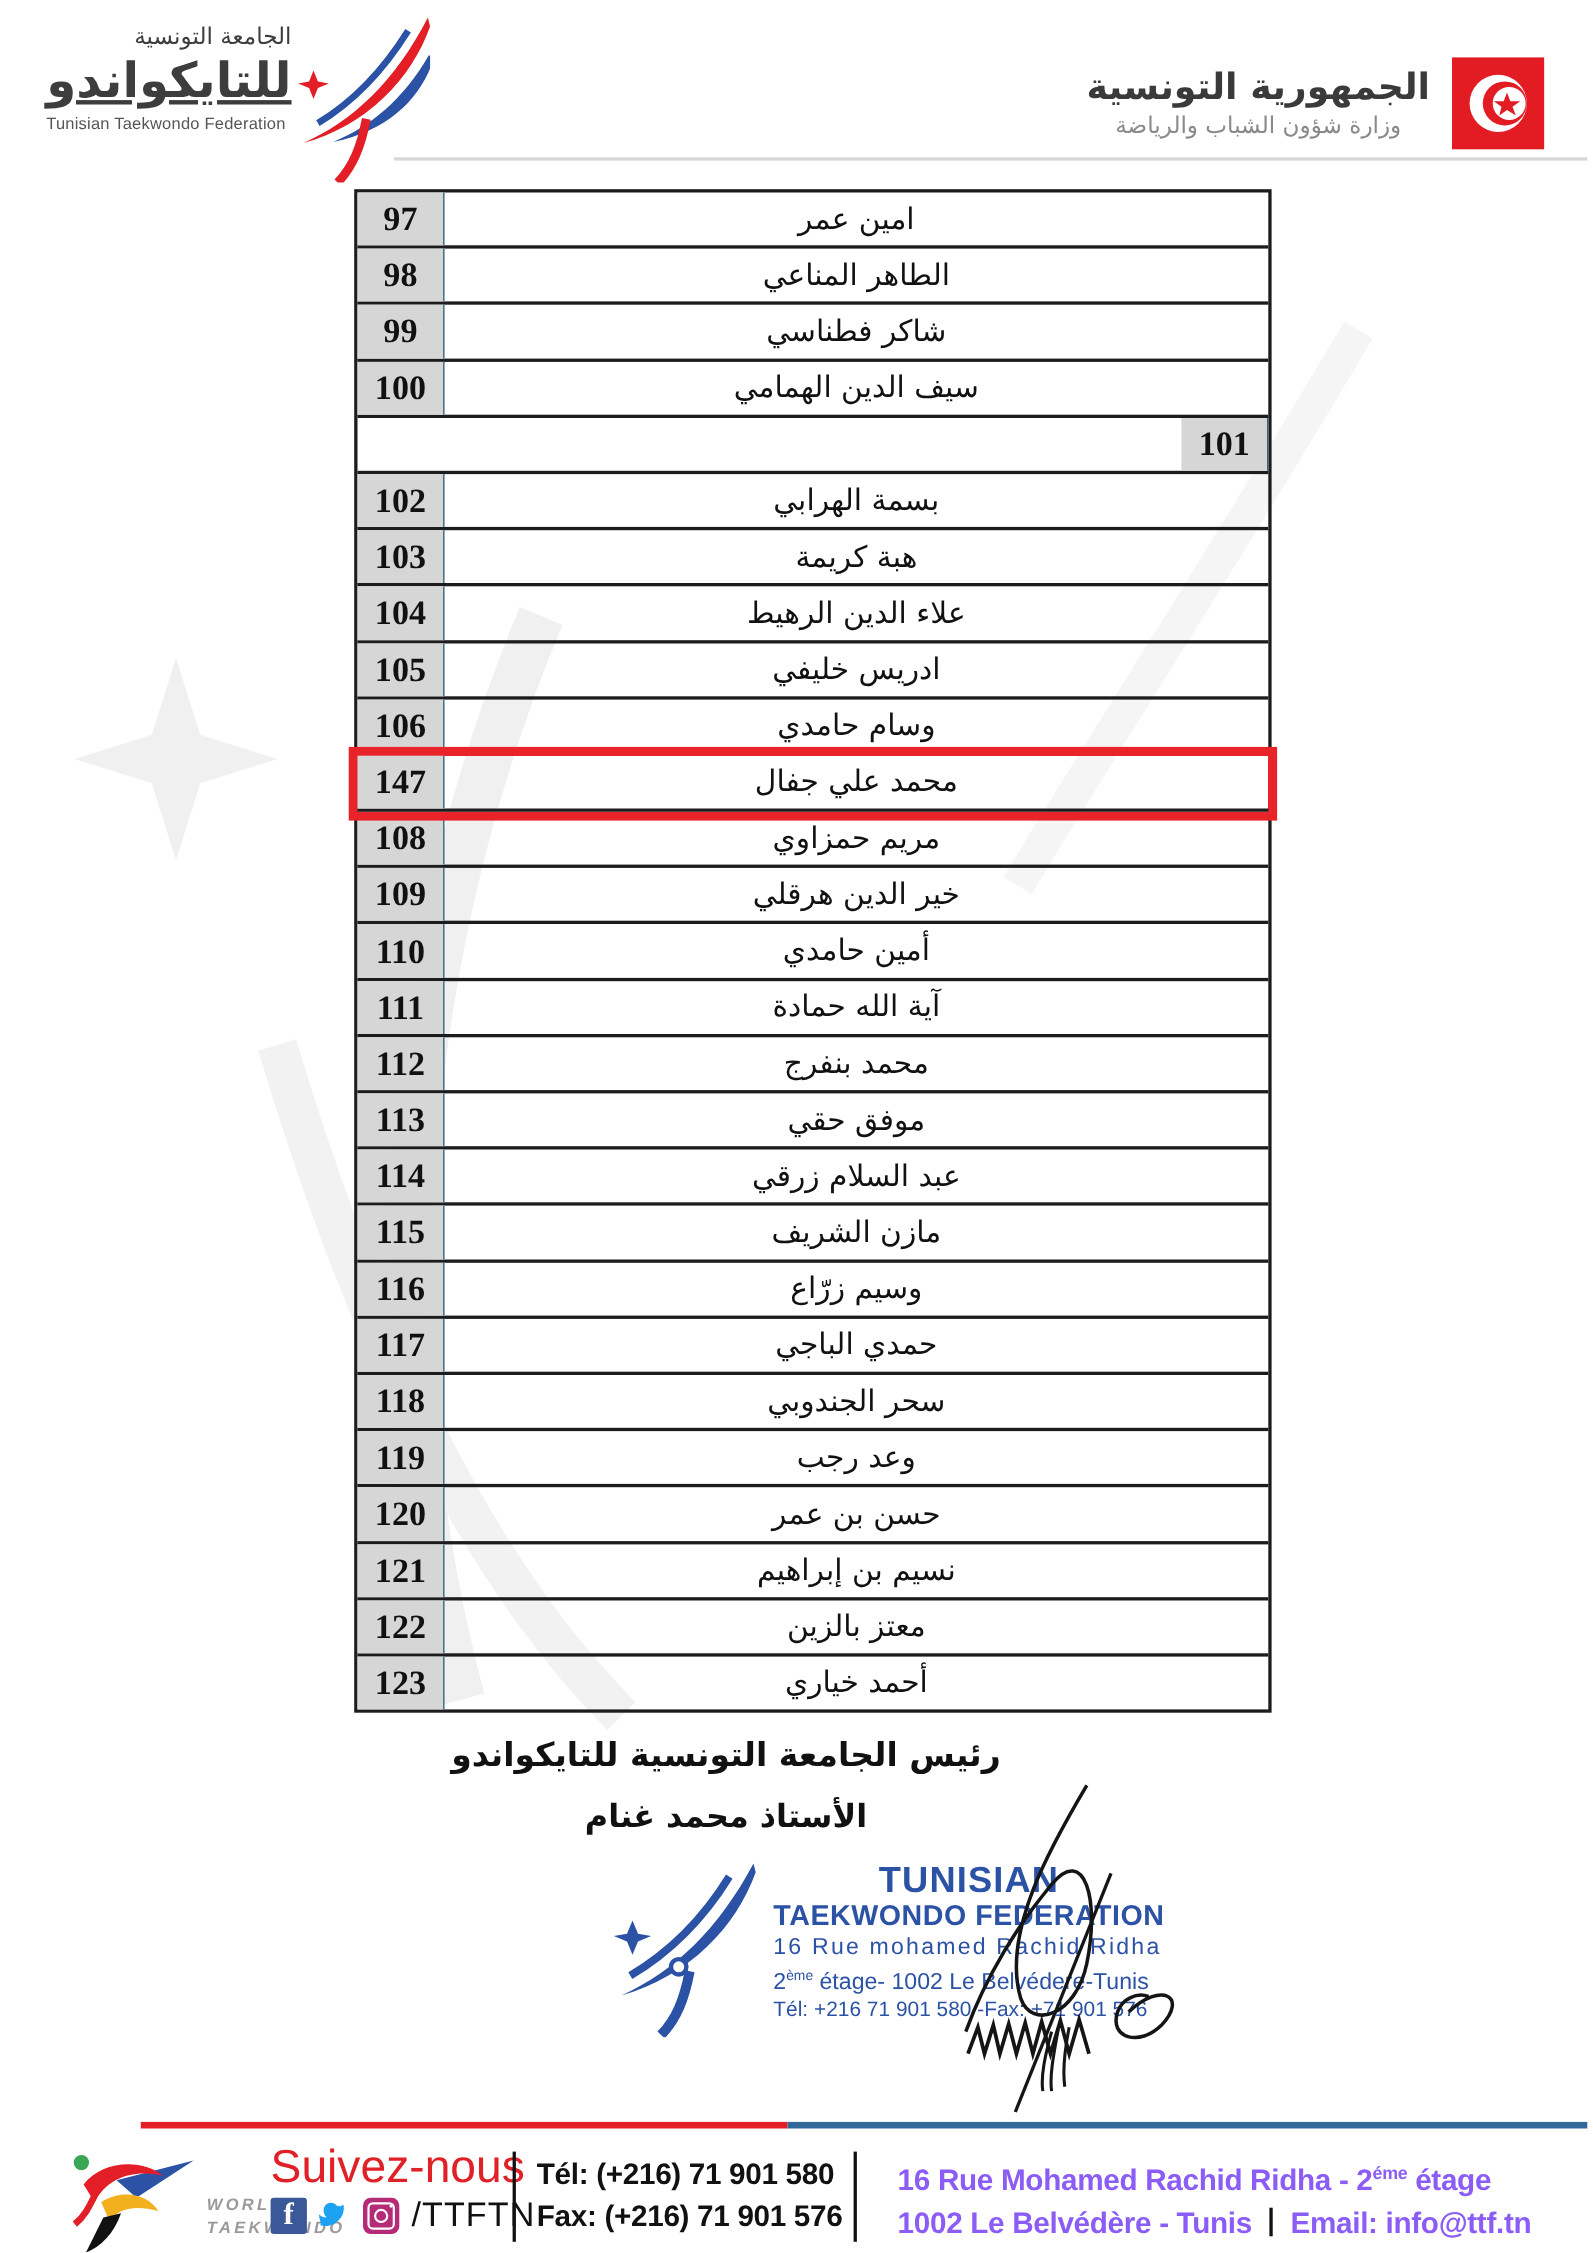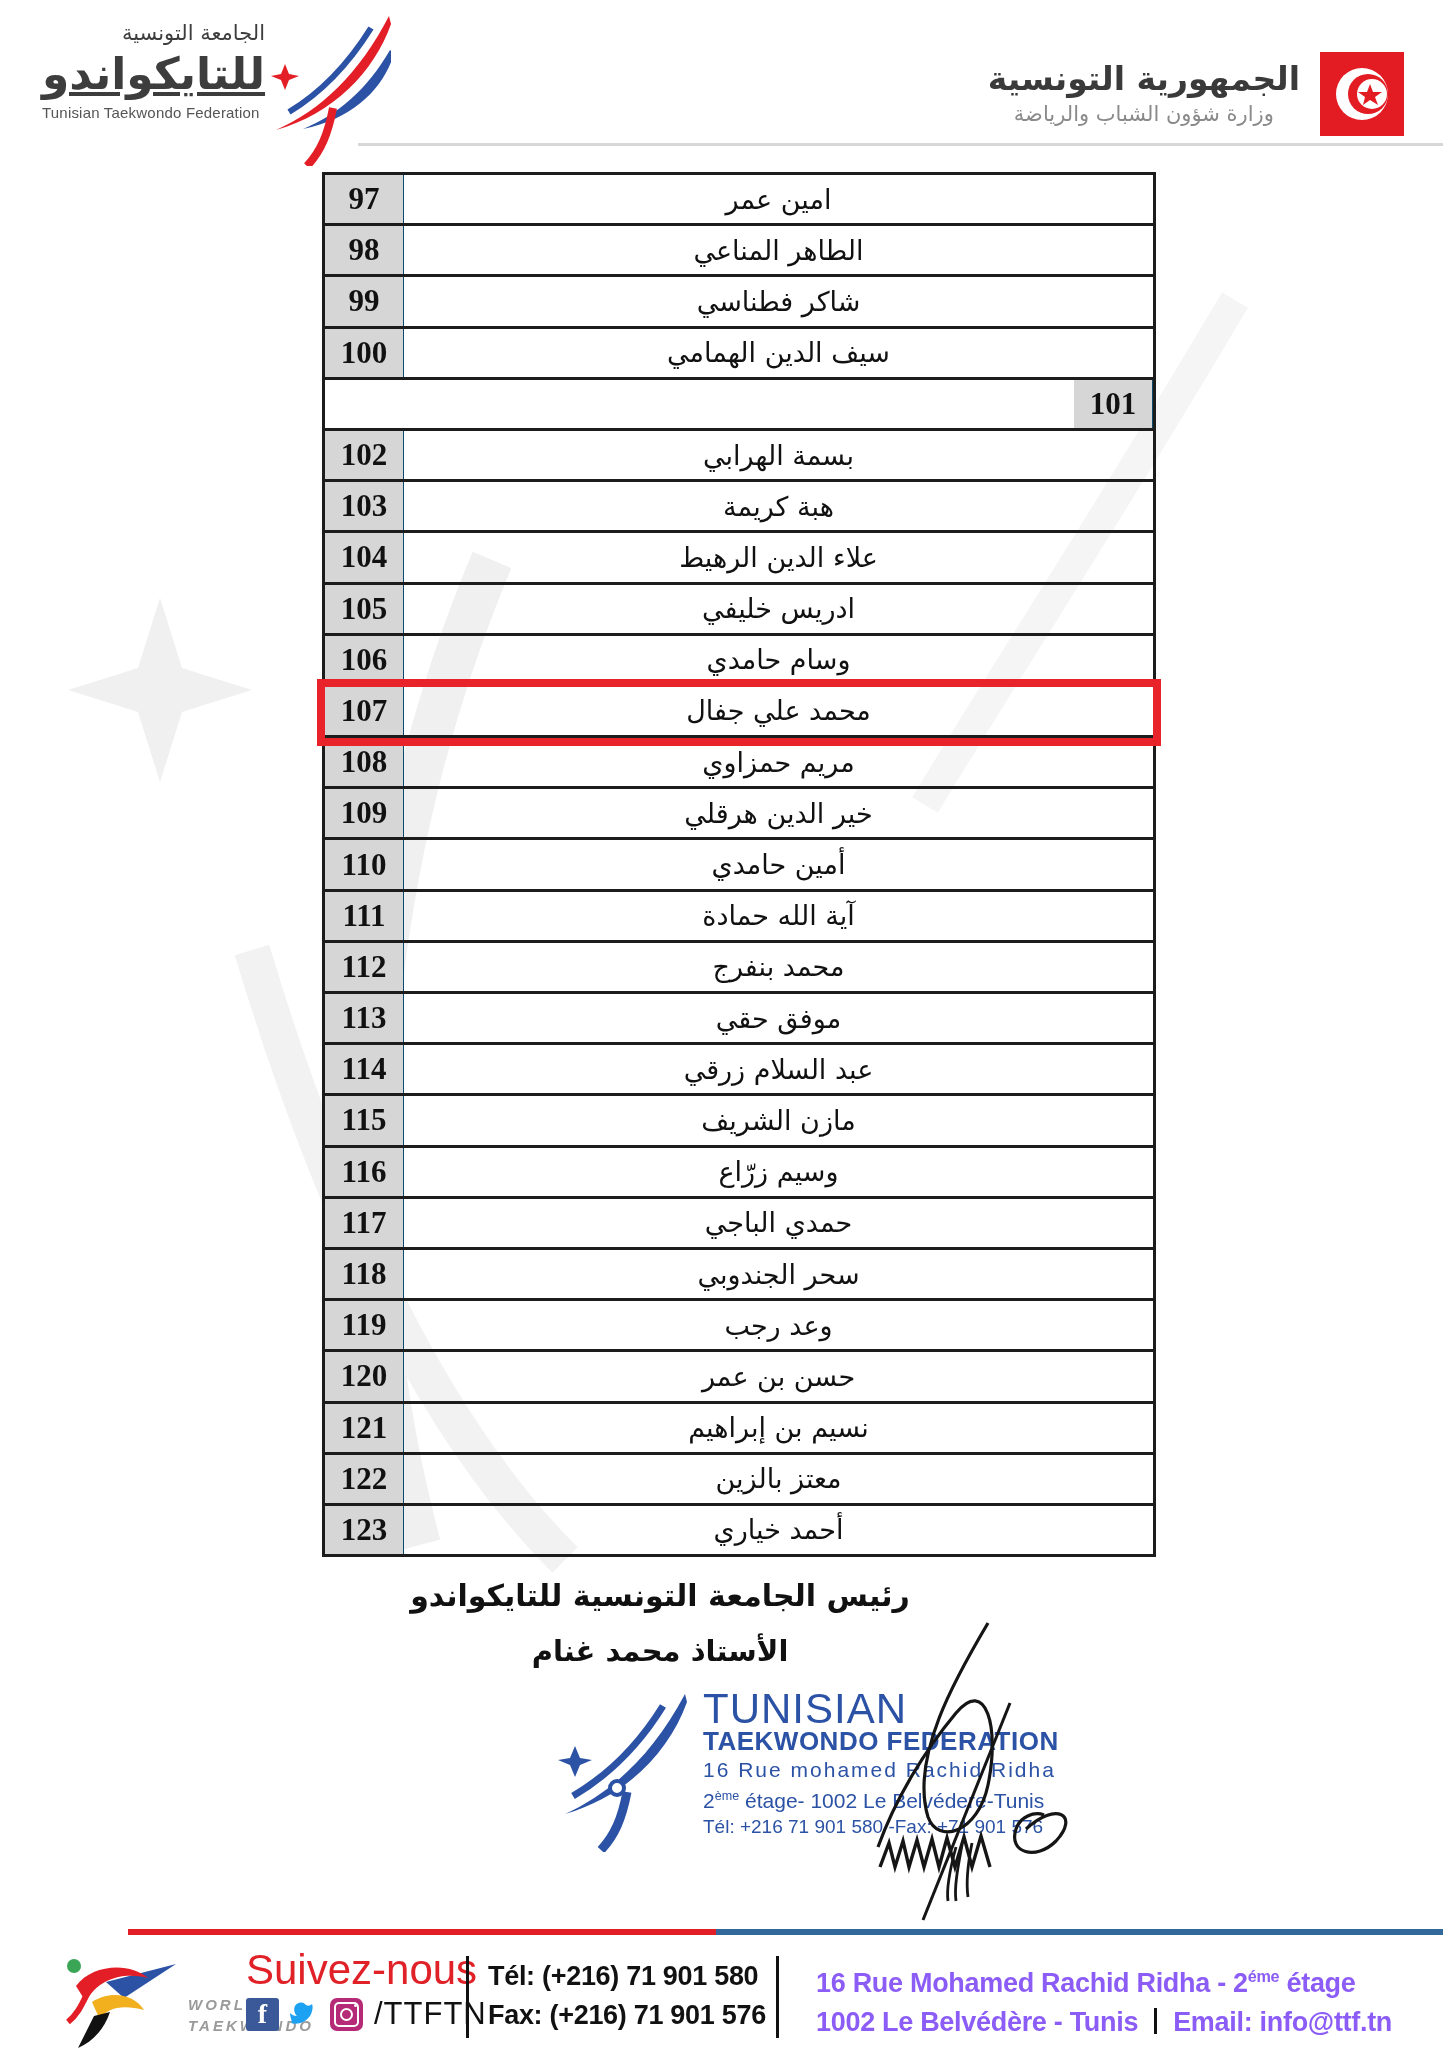--- a/index.html
+++ b/index.html
@@ -35,21 +35,21 @@
   .trow.highlight{position:relative;z-index:3;box-shadow:0 0 0 8px #e8242a;}
 
   
   #closing{left:330px;top:1578px;width:660px;text-align:center;direction:rtl;
            font-family:"DejaVu Sans",sans-serif;color:#111;z-index:2;}
   #closing .c1{font-size:30px;font-weight:bold;line-height:36px;}
   #closing .c2{font-size:29px;font-weight:bold;margin-top:20px;}
 
   #stamp{left:545px;top:1692px;display:flex;align-items:flex-start;color:#2b52a5;z-index:2;}
   #stamp .stamp-text{margin-left:8px;font-family:"Liberation Sans",sans-serif;}
-  .st-l1{font-size:42px;font-weight:normal;text-align:left;letter-spacing:1px;line-height:34px;}
+  .st-l1{font-size:33px;font-weight:bold;text-align:center;letter-spacing:1px;line-height:34px;}
   .st-l2{font-size:26px;font-weight:bold;letter-spacing:.5px;line-height:30px;}
   .st-l3{font-size:21px;letter-spacing:2px;line-height:27px;}
   .st-l4{font-size:21px;line-height:26px;}
   .st-l5{font-size:19px;line-height:25px;}
   sup{font-size:60%;}
 
   #signature{left:838px;top:1615px;z-index:4;}
 
   
   #foot-line-red{left:128px;top:1929px;width:588px;height:6px;background:#e31e26;}
@@ -149,21 +149,21 @@
     <div class="trow">
       <div class="name-cell">ادريس خليفي</div>
       <div class="num-cell">105</div>
     </div>
     <div class="trow">
       <div class="name-cell">وسام حامدي</div>
       <div class="num-cell">106</div>
     </div>
     <div class="trow highlight">
       <div class="name-cell">محمد علي جفال</div>
-      <div class="num-cell">107</div>
+      <div class="num-cell">147</div>
     </div>
     <div class="trow">
       <div class="name-cell">مريم حمزاوي</div>
       <div class="num-cell">108</div>
     </div>
     <div class="trow">
       <div class="name-cell">خير الدين هرقلي</div>
       <div class="num-cell">109</div>
     </div>
     <div class="trow">

